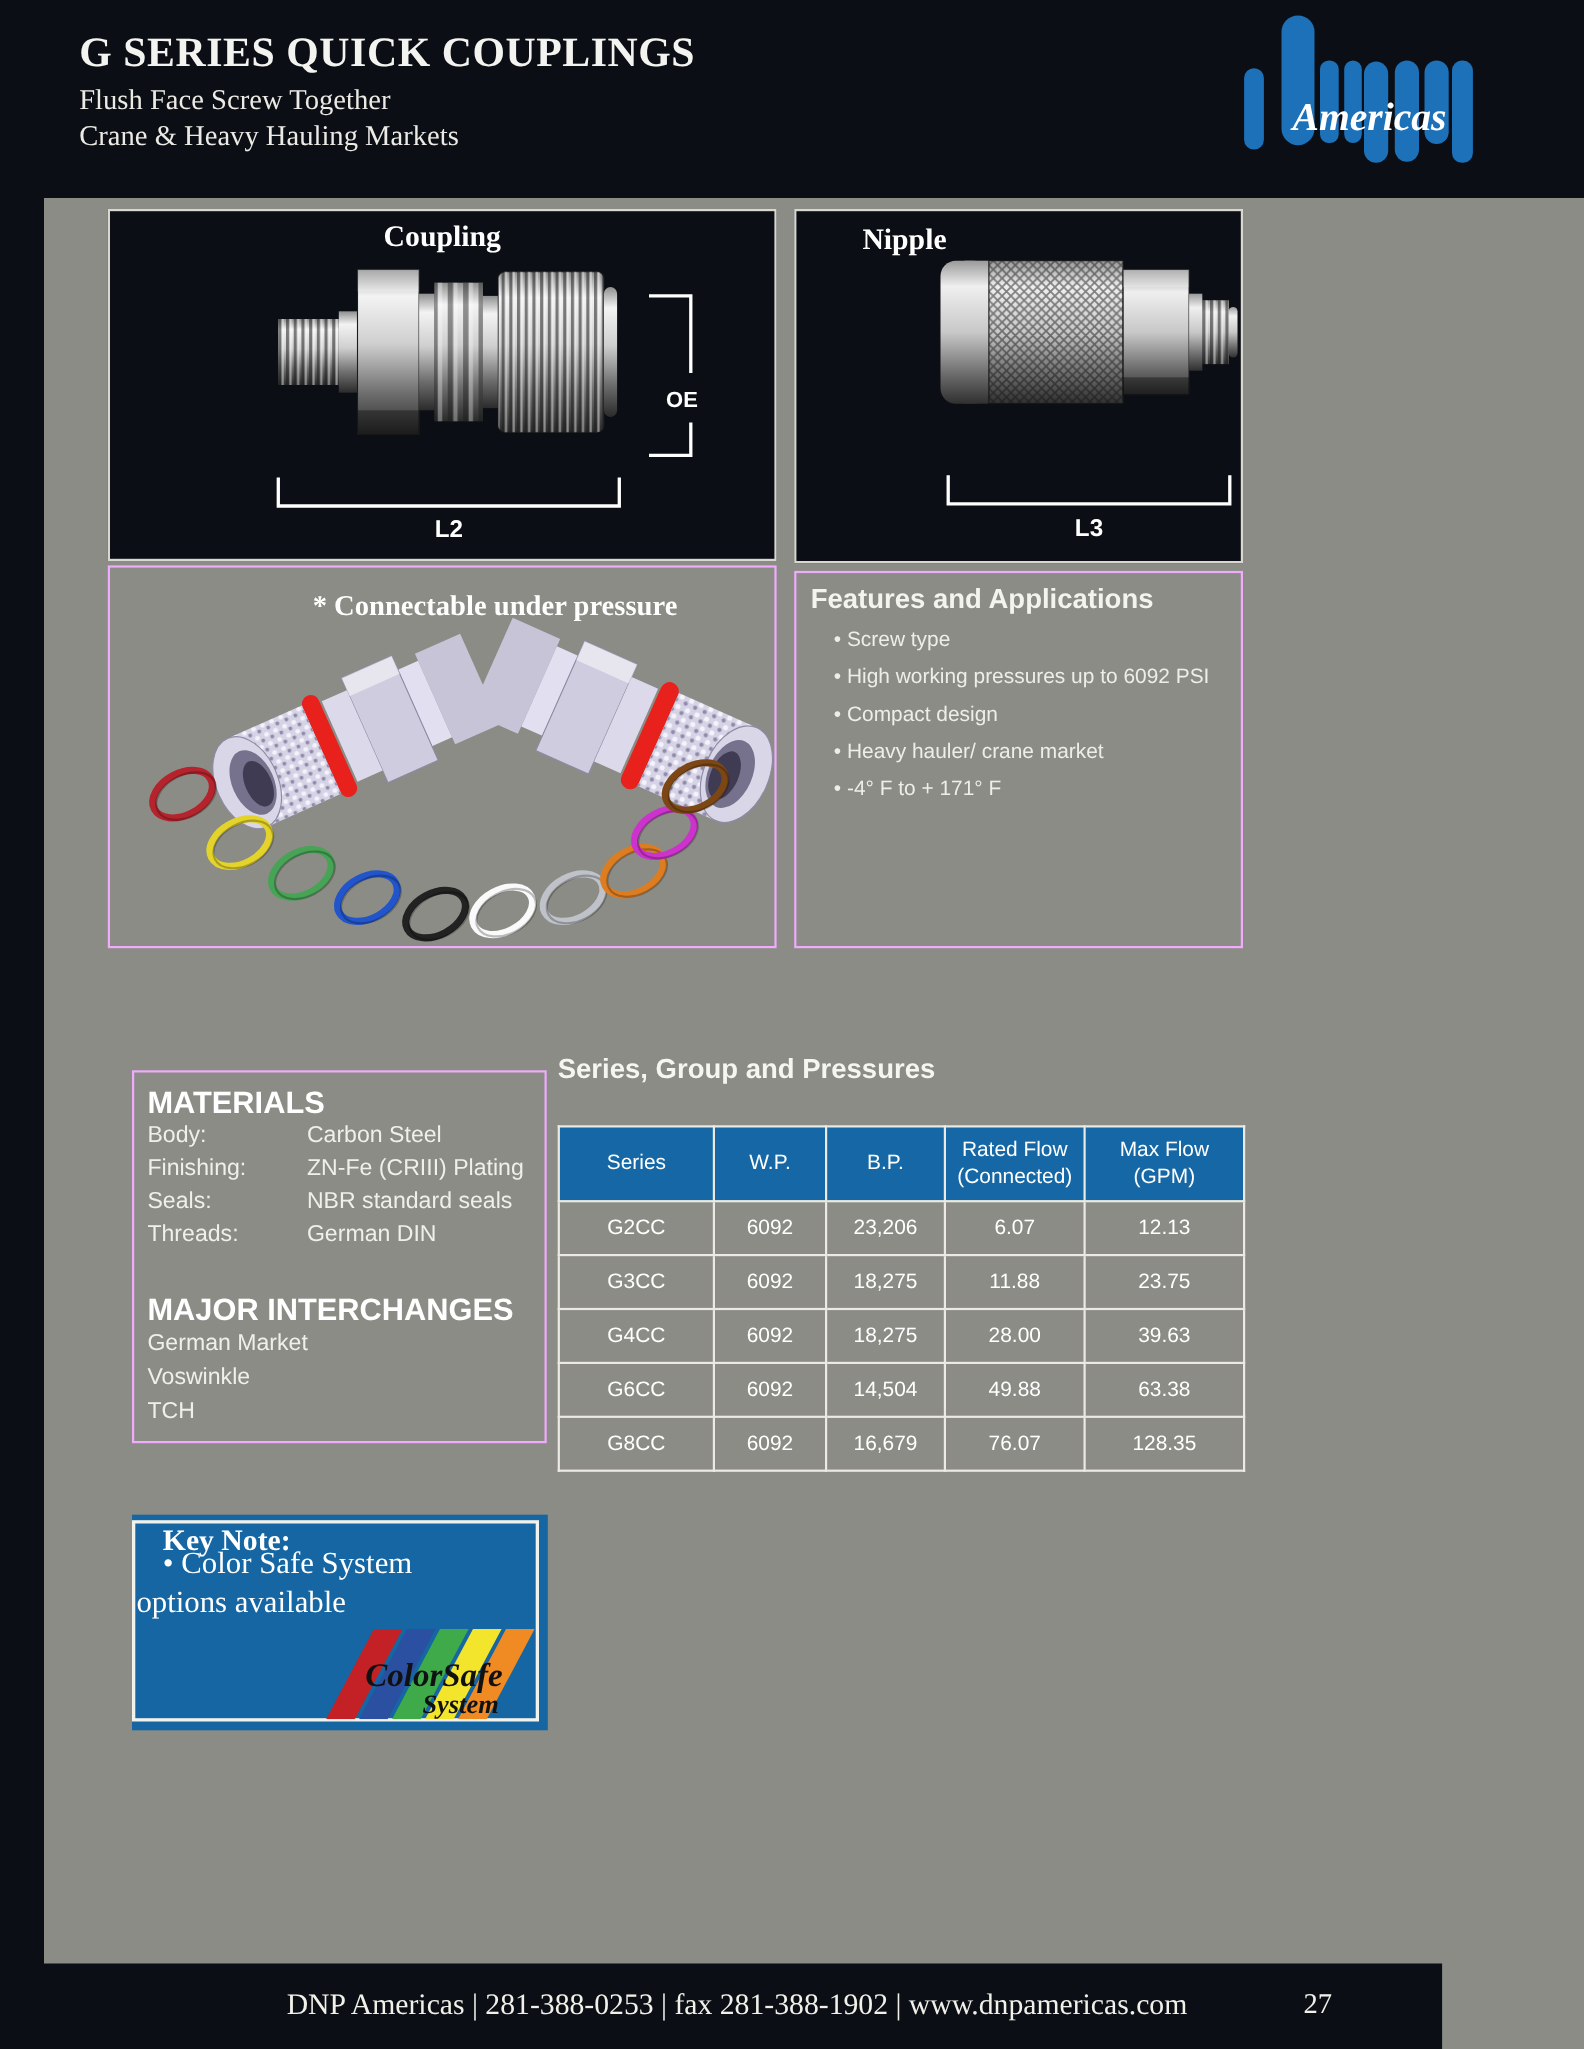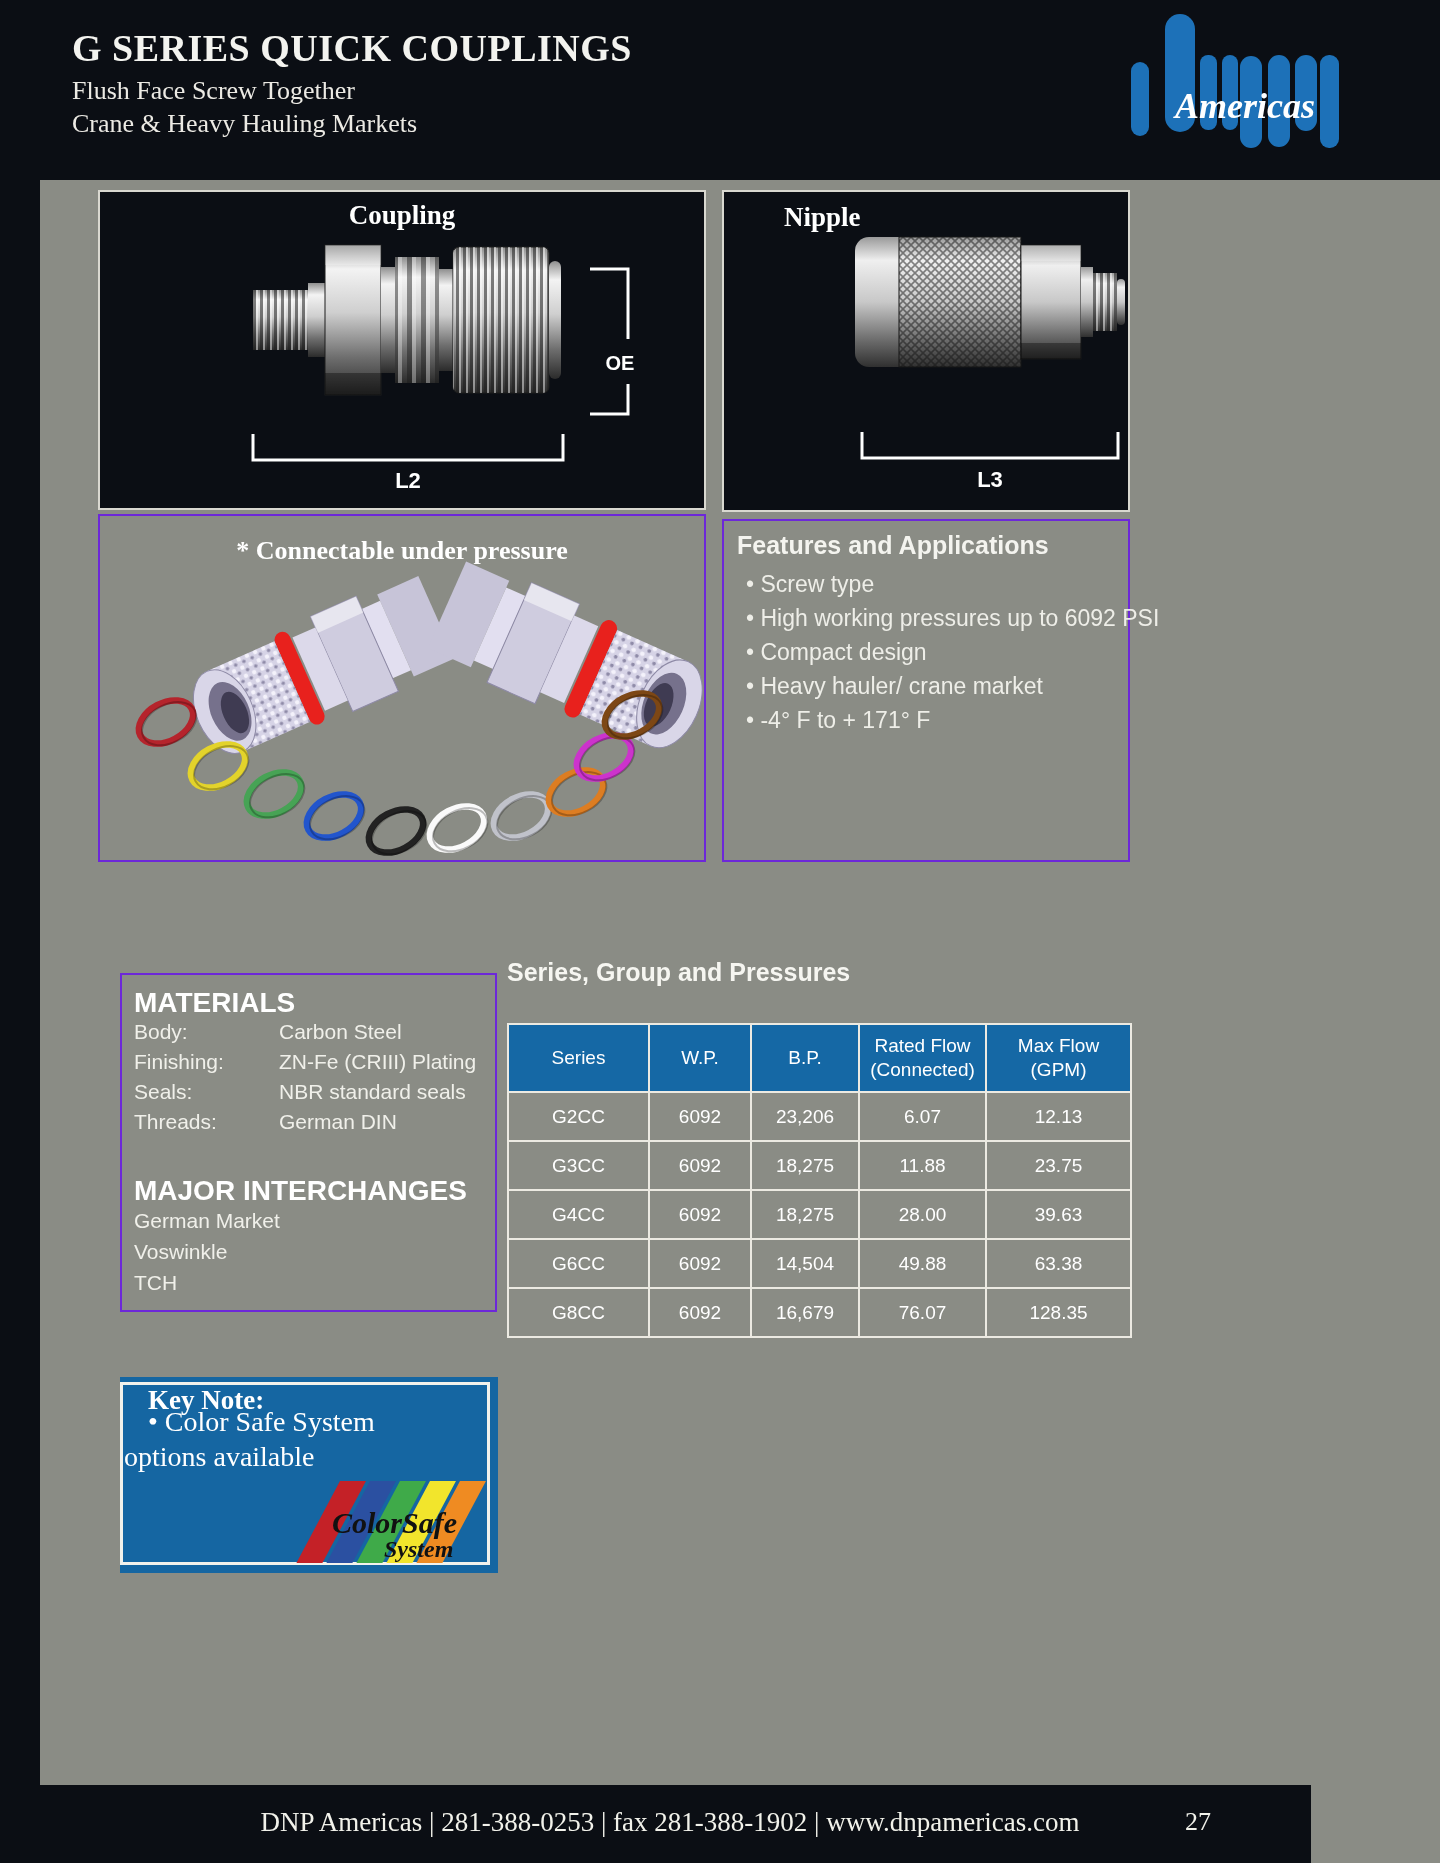--- a/index.html
+++ b/index.html
@@ -7,27 +7,27 @@
         font-family:"Liberation Sans","DejaVu Sans",sans-serif;}
   .abs{position:absolute;}
   .serif{font-family:"Liberation Serif","DejaVu Serif",serif;}
   
   #topbar{left:0;top:0;width:1440px;height:180px;background:#0b0e14;}
   #leftstrip{left:0;top:0;width:40px;height:1863px;background:#0b0e14;}
   #title{left:72px;top:26px;font-size:38px;font-weight:bold;color:#f3f3ef;letter-spacing:.5px;}
   .subtitle{left:72px;font-size:26px;color:#eceae4;}
   
   .panel-black{background:#0b0e14;border:2px solid #d9d8d0;box-sizing:border-box;}
-  .panel-gray{border:2px solid #6d28d9;box-sizing:border-box;}
+  .panel-gray{border:2px solid #f0abfc;box-sizing:border-box;padding-left:48px;}
   .panel-title{width:100%;text-align:center;color:#fff;font-weight:bold;font-size:27px;}
   .note-title{width:100%;text-align:center;color:#fff;font-weight:bold;font-size:26px;}
   .dimtext{font-family:"Liberation Sans",sans-serif;font-weight:bold;fill:#fff;}
   
   #features-title{left:13px;top:10px;font-size:25px;font-weight:bold;color:#f4f4ef;}
-  .feat-item{position:absolute;left:22px;color:#eeeee8;font-size:23px;white-space:nowrap;text-align:right;}
+  .feat-item{position:absolute;left:34px;color:#eeeee8;font-size:19px;white-space:nowrap;text-align:right;}
   
   #materials{left:120px;top:973px;width:377px;height:339px;}
   .mat-heading{font-size:28px;font-weight:bold;color:#fff;}
   .mat-row{position:absolute;left:12px;font-size:21px;color:#f0f0ea;white-space:nowrap;}
   .mat-row .val{position:absolute;left:145px;}
   .mat-item{position:absolute;left:12px;font-size:21px;color:#f0f0ea;}
   
   #tbl-title{left:507px;top:958px;font-size:25px;font-weight:bold;color:#f6f6f1;}
   table#ptable{position:absolute;left:507px;top:1023px;width:623px;border-collapse:collapse;
     table-layout:fixed;}

